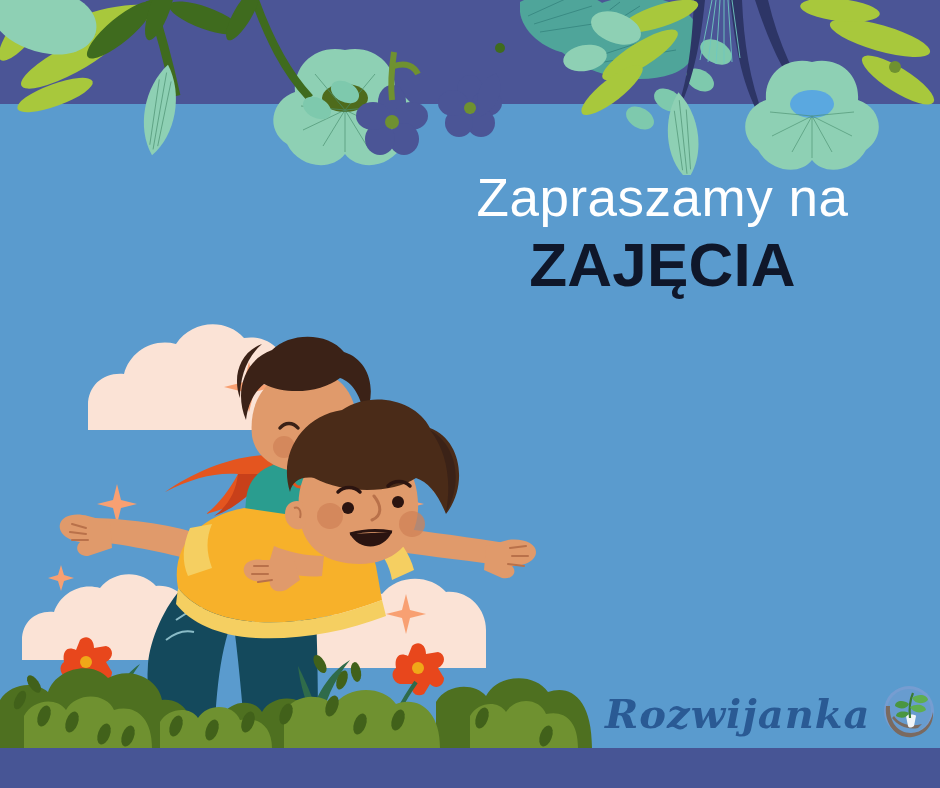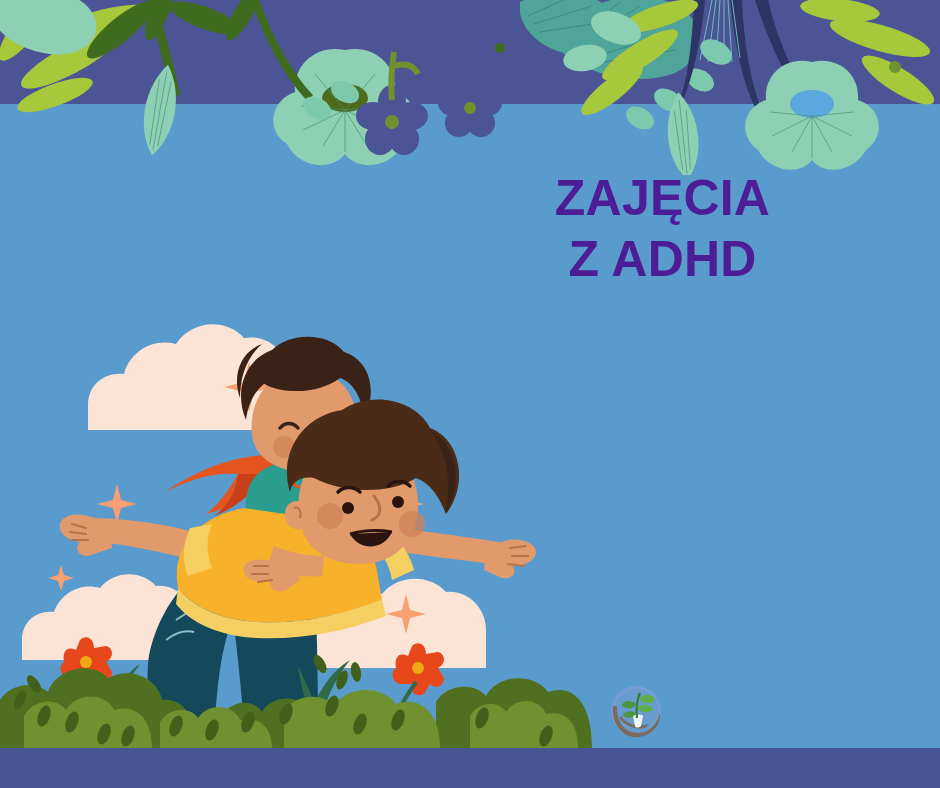--- a/index.html
+++ b/index.html
@@ -24,23 +24,23 @@
   }
   .line-script{
     color:#ffffff;
     font-size:53px;
     font-weight:300;
     letter-spacing:0.5px;
     line-height:1.12;
     white-space:nowrap;
   }
   .line-bold{
-    color:#4c1d95;
+    color:#0f172a;
     font-weight:bold;
-    font-size:50px;
+    font-size:62px;
     line-height:1.22;
     letter-spacing:0.2px;
     white-space:nowrap;
   }
 
   
   .logo{position:absolute;left:605px;top:682px;display:flex;align-items:center;gap:8px;}
   .logo-word{
     color:#2a5a94;
     font-family:"DejaVu Serif",serif;
@@ -272,22 +272,22 @@
 
     <circle cx="500" cy="48" r="5" fill="#3f6b1e"></circle>
     <circle cx="895" cy="67" r="6" fill="#6f9130"></circle>
 
     <g transform="translate(488,96) rotate(200)">
       <path d="M0 -22 C14 -8 14 14 0 24 C-14 14 -14 -8 0 -22 Z" fill="#4b5596"></path>
     </g>
   </svg>
 
   <div class="headline">
+    <div class="line-script">Zapraszamy na</div>
     <div class="line-bold">ZAJĘCIA</div>
-    <div class="line-bold">Z ADHD</div>
   </div>
 
   <svg class="scene" viewBox="0 0 940 788">
 
     <g fill="#fbe3d6">
       <path d="M88 430 L88 405 C88 385 104 372 124 374 C130 352 152 338 176 344
                C192 320 226 318 244 338 C268 334 288 352 288 376 L288 430 Z"></path>
       <path d="M22 660 L22 640 C22 622 36 610 54 612 C60 594 80 582 100 588
                C114 570 142 570 156 586 C176 584 192 600 192 620 L192 660 Z"></path>
       <path d="M294 668 L294 650 C294 630 310 617 330 620 C337 599 360 587 382 594
@@ -499,20 +499,21 @@
       <g transform="translate(342,680) rotate(20)">
           <ellipse rx="5" ry="10"></ellipse>
         </g>
       <g transform="translate(356,672) rotate(-10)">
           <ellipse rx="5" ry="10"></ellipse>
         </g>
     </g>
   </svg>
 
   <div class="logo">
+    <span class="logo-word">Rozwijanka</span>
     <svg class="logo-mark" viewBox="0 0 62 62">
       <circle cx="31" cy="29" r="25" fill="#8e9ed4" opacity=".55"></circle>
       <circle cx="31" cy="29" r="22" fill="#5a9bce" opacity=".5"></circle>
 
       <path d="M8 24 C6 44 20 57 34 55 C48 53 56 42 55 30
                C53 42 44 51 33 51 C20 51 11 40 12 24 Z" fill="#7a6a60"></path>
       <path d="M14 36 C20 44 30 48 40 46 L44 42 C34 45 22 43 16 34 Z" fill="#7a6a60"></path>
 
       <path d="M28 34 C28 32 38 32 38 34 L36 44 C33 46 31 46 30 44 Z" fill="#f2f5f8"></path>
 

